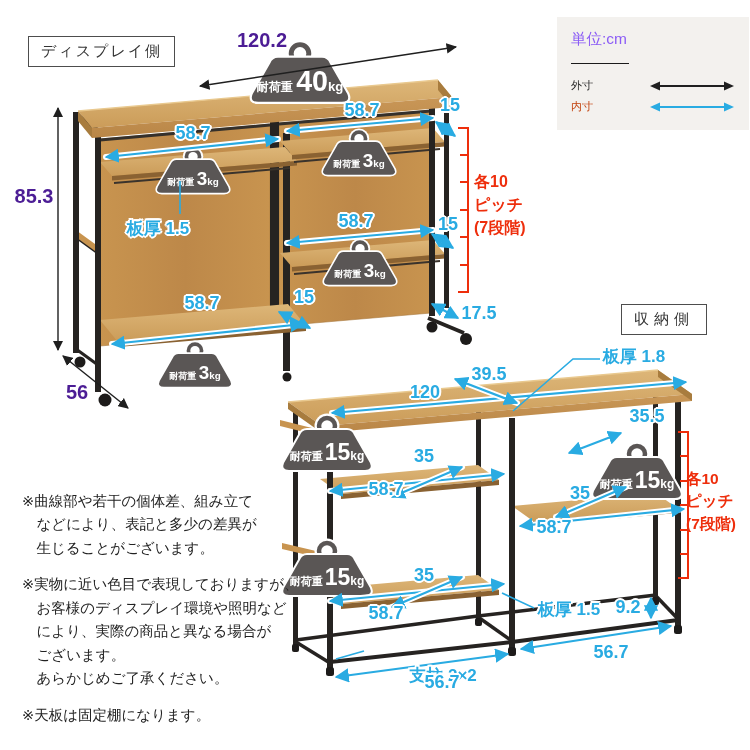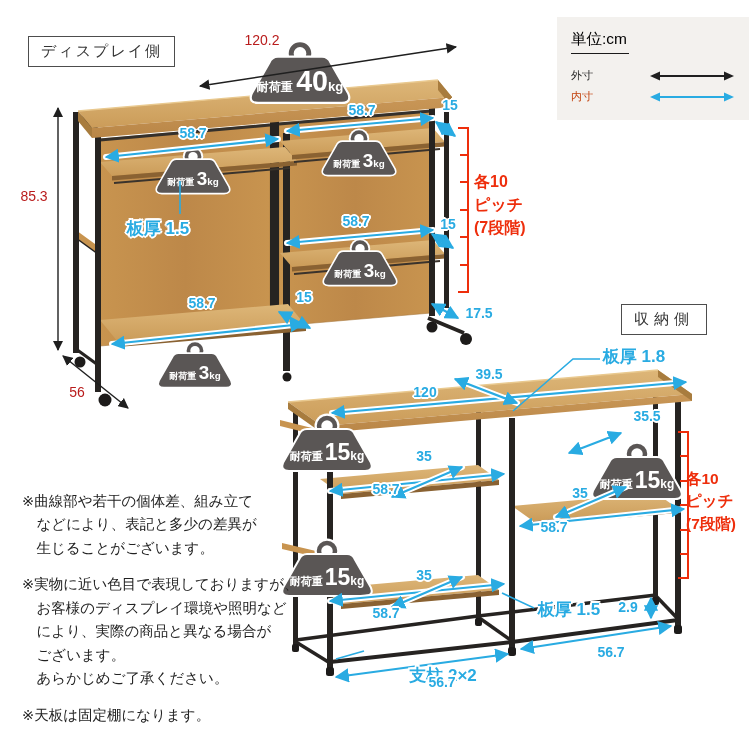--- a/index.html
+++ b/index.html
@@ -2,37 +2,37 @@
 <html><head>
 <meta charset="utf-8">
 <style>
   html,body{margin:0;padding:0;background:#fff;}
   #stage{position:relative;width:750px;height:750px;background:#fff;overflow:hidden;
          font-family:"Liberation Sans","DejaVu Sans",sans-serif;}
   #draw{position:absolute;left:0;top:0;}
 
   
   .lbl{position:absolute;transform:translate(-50%,-50%);white-space:nowrap;line-height:1;}
-  .b{color:#29abe2;font-weight:bold;font-size:14px;
+  .b{color:#29abe2;font-weight:bold;font-size:18px;
      text-shadow:2px 0 0 #fff,-2px 0 0 #fff,0 2px 0 #fff,0 -2px 0 #fff,
                  1.4px 1.4px 0 #fff,-1.4px 1.4px 0 #fff,1.4px -1.4px 0 #fff,-1.4px -1.4px 0 #fff;}
   .bs{font-size:17px;}
-  .k{color:#b91c1c;font-size:14px;font-weight:normal;}
+  .k{color:#4c1d95;font-size:20px;font-weight:bold;}
   .r{color:#ee2e0c;font-weight:bold;font-size:16px;line-height:1.45;white-space:pre-line;}
   .tl{transform:none;}
 
   
   .viewtitle{position:absolute;border:1px solid #4d4d4d;background:#fff;color:#333;
              font-size:15px;letter-spacing:2px;padding:5px 12px;white-space:nowrap;}
 
   
   .legend{position:absolute;left:557px;top:17px;width:192px;box-sizing:border-box;
           background:#f3f1ee;padding:12px 14px 10px 14px;}
-  .legend .unit{font-size:15.5px;color:#000000;border-bottom:1.5px solid #1a1a1a;
-                display:inline-block;padding:0 2px 3px 0;margin-bottom:8px;}
+  .legend .unit{font-size:15.5px;color:#8b5cf6;border-bottom:1.5px solid #1a1a1a;
+                display:inline-block;padding:0 2px 13px 0;margin-bottom:8px;}
   .legrow{display:flex;justify-content:space-between;align-items:center;margin:6px 0;}
   .legrow .t{font-size:11px;}
   .t-outer{color:#1f1f1f;}
   .t-inner{color:#c2410c;text-align:right;}
   .t-mov{color:#ee2e0c;}
 
   
   .notes{position:absolute;left:22px;top:490px;width:300px;color:#222;font-size:14.5px;
          line-height:1.62;}
   .notes .block{white-space:pre-line;margin-bottom:13px;}
@@ -301,21 +301,21 @@
   <div class="lbl b" style="left:489px;top:374px;">39.5</div>
   <div class="lbl b bs" style="left:634px;top:356px;">板厚 1.8</div>
   <div class="lbl b" style="left:647px;top:416px;">35.5</div>
   <div class="lbl b" style="left:424px;top:456px;">35</div>
   <div class="lbl b" style="left:386px;top:489px;">58.7</div>
   <div class="lbl b" style="left:580px;top:493px;">35</div>
   <div class="lbl b" style="left:554px;top:527px;">58.7</div>
   <div class="lbl b" style="left:424px;top:575px;">35</div>
   <div class="lbl b" style="left:386px;top:613px;">58.7</div>
   <div class="lbl b bs" style="left:569px;top:609px;">板厚 1.5</div>
-  <div class="lbl b" style="left:628px;top:607px;">2.9</div>
+  <div class="lbl b" style="left:628px;top:607px;">9.2</div>
   <div class="lbl b bs" style="left:401px;top:675px;margin-left:42px;">支柱 2×2</div>
   <div class="lbl b" style="left:442px;top:682px;">56.7</div>
   <div class="lbl b" style="left:611px;top:652px;">56.7</div>
   <div class="lbl r tl" style="left:686px;top:468px;font-size:15.5px;">各10
 ピッチ
 (7段階)</div>
 
   <div class="notes">
     <div class="block">※曲線部や若干の個体差、組み立て
 　などにより、表記と多少の差異が

